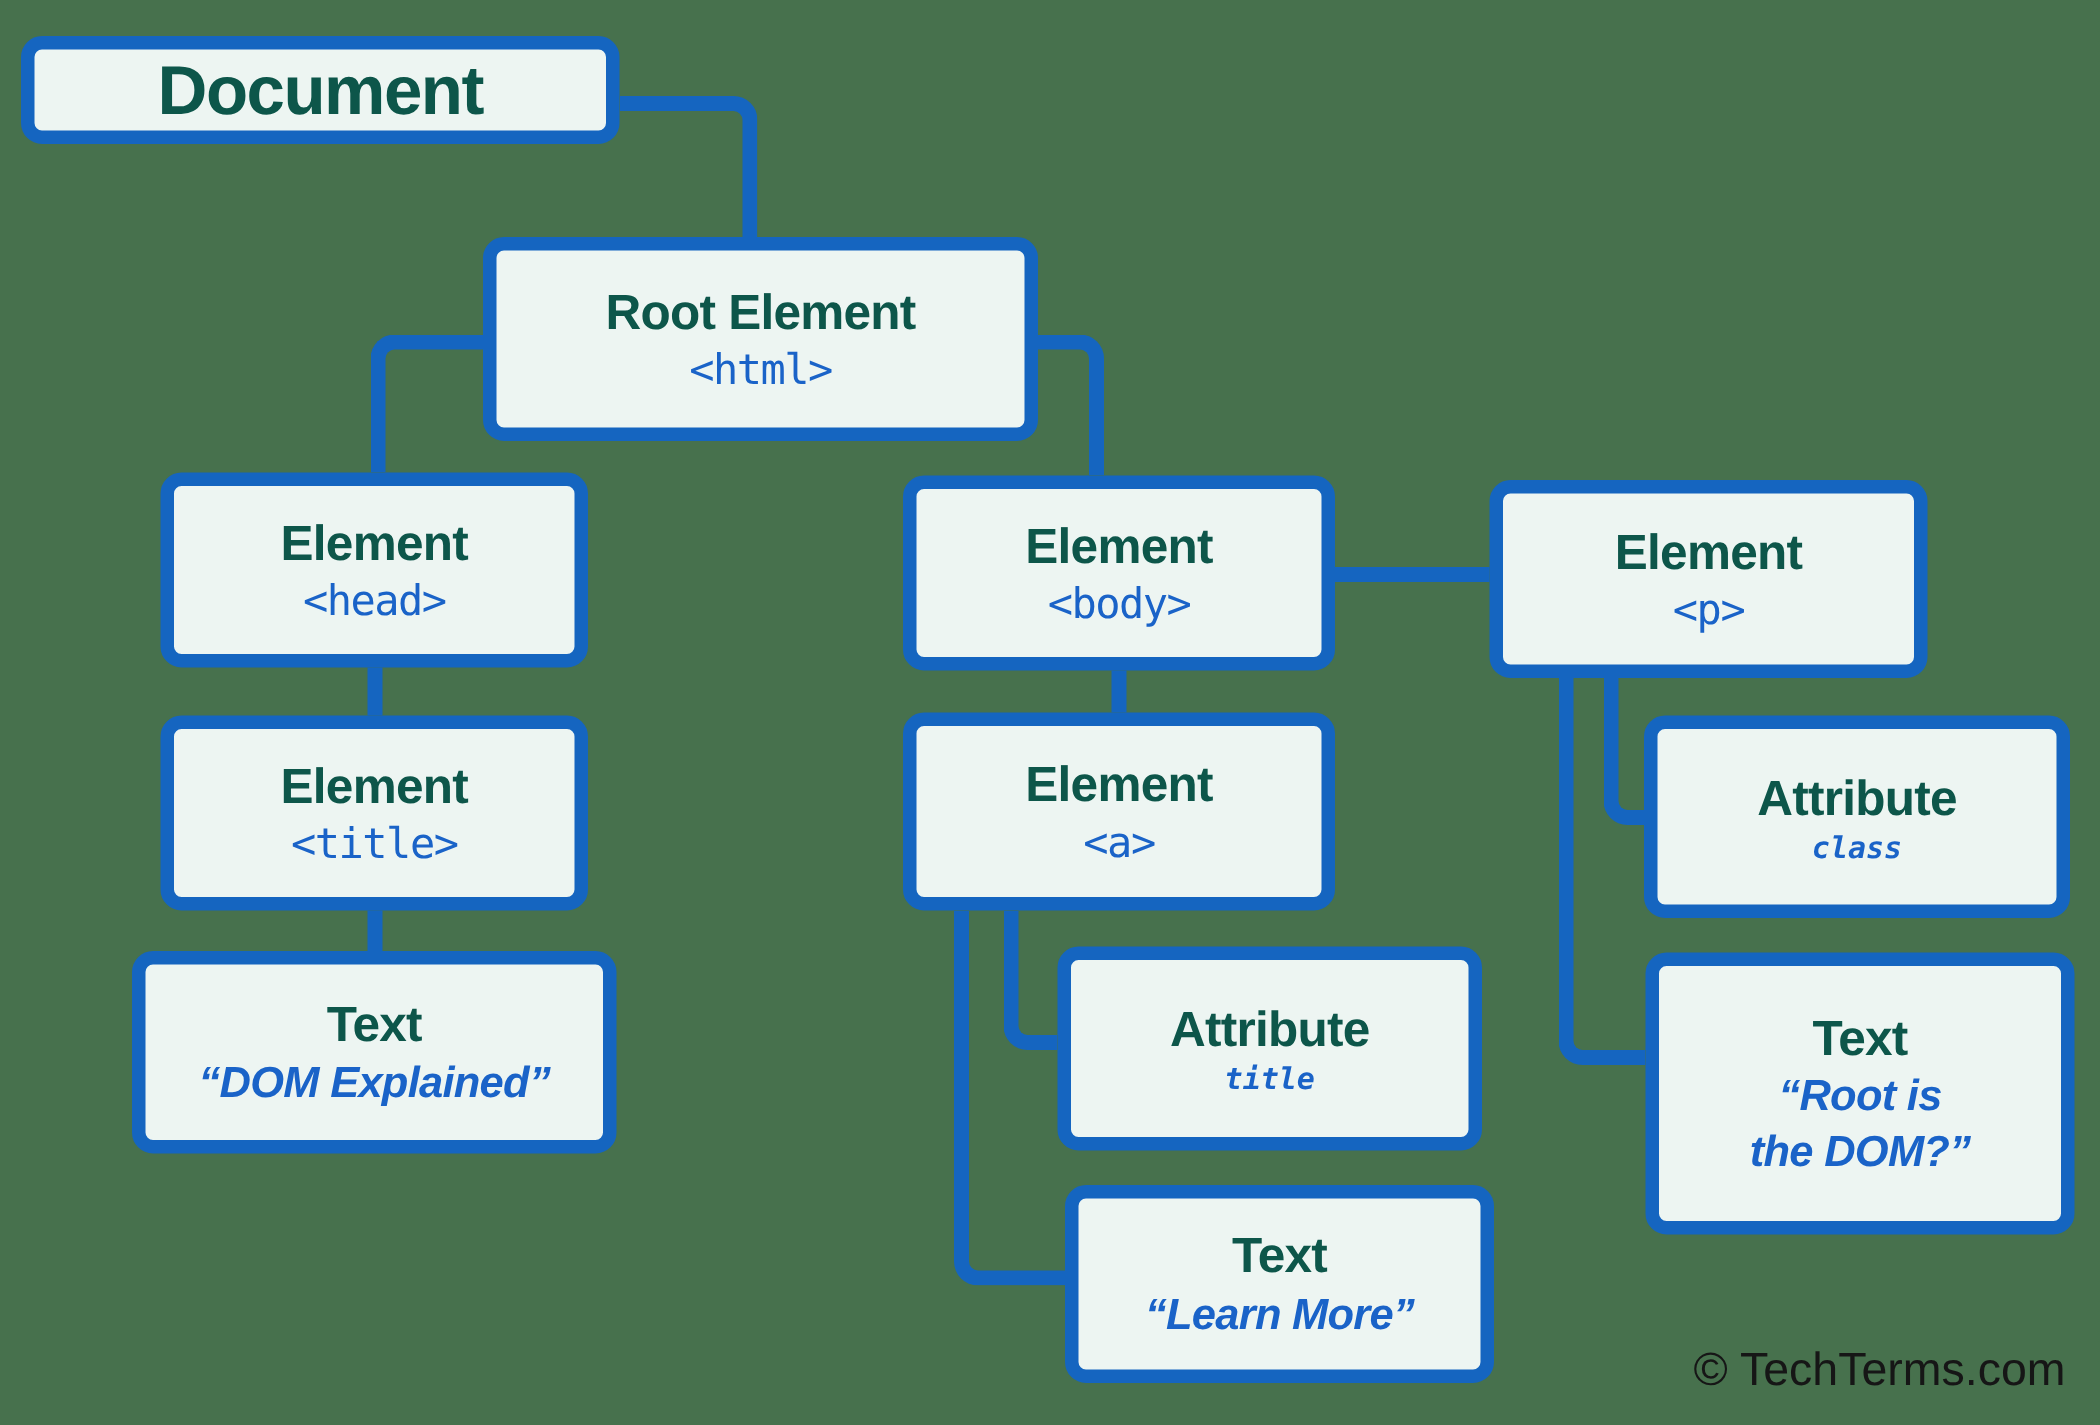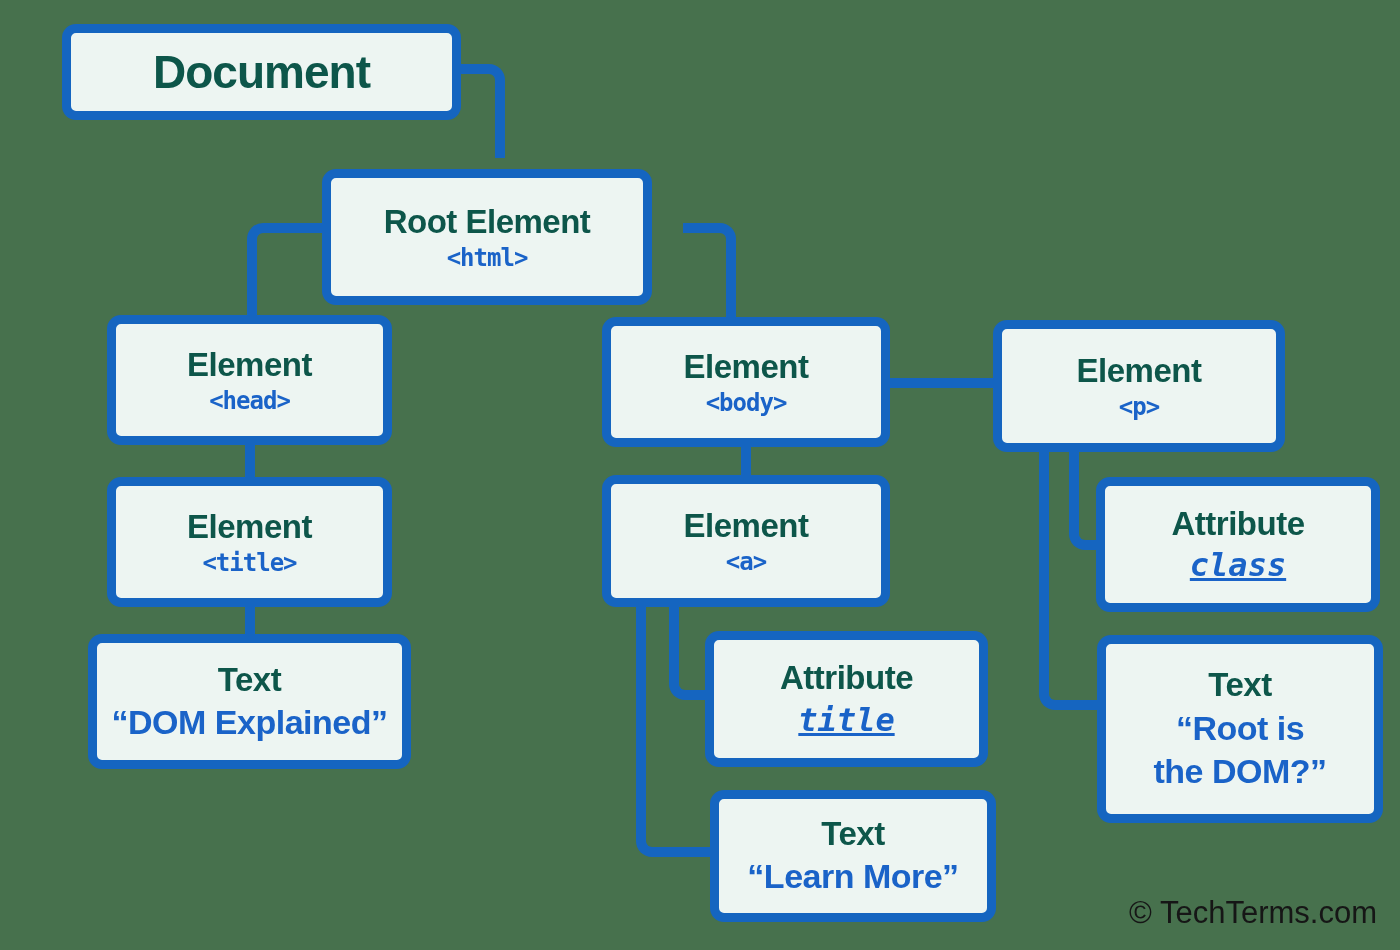--- a/index.html
+++ b/index.html
@@ -35,41 +35,41 @@
   }
   .node .title{
     color:var(--title-green);
     font-weight:bold;
     font-size:33px;
     letter-spacing:-0.5px;
   }
   .node .code{
     color:var(--code-blue);
     font-family:"DejaVu Sans Mono", monospace;
-    font-weight:bold;
-    font-size:24px;
+    font-weight:normal;
+    font-size:28px;
     letter-spacing:-1px;
   }
   .node .attr{
     color:var(--code-blue);
     font-family:"DejaVu Sans Mono", monospace;
     font-weight:bold;
     font-style:italic;
-    font-size:32px;
-    text-decoration:underline;
+    font-size:20px;
   }
   .node .quote{
     color:var(--code-blue);
     font-weight:bold;
-    font-size:34px;
+    font-style:italic;
+    font-size:29px;
     letter-spacing:-0.5px;
   }
-  .n-document{left:14px;top:24px;width:399px;height:96px;margin-left:48px;}
+  .n-document{left:14px;top:24px;width:399px;height:72px;}
   .n-document .title{font-size:46px;letter-spacing:-1px;}
-  .n-root{left:322px;top:169px;width:330px;height:136px;}
+  .n-root{left:322px;top:158px;width:370px;height:136px;}
   .n-head{left:107px;top:315px;width:285px;height:130px;}
   .n-title{left:107px;top:477px;width:285px;height:130px;}
   .n-text-title{left:88px;top:634px;width:323px;height:135px;}
   .n-body{left:602px;top:317px;width:288px;height:130px;}
   .n-a{left:602px;top:475px;width:288px;height:132px;}
   .n-attr-href{left:705px;top:631px;width:283px;height:136px;}
   .n-text-a{left:710px;top:790px;width:286px;height:132px;}
   .n-p{left:993px;top:320px;width:292px;height:132px;}
   .n-attr-class{left:1096px;top:477px;width:284px;height:135px;}
   .n-text-p{left:1097px;top:635px;width:286px;height:188px;}

